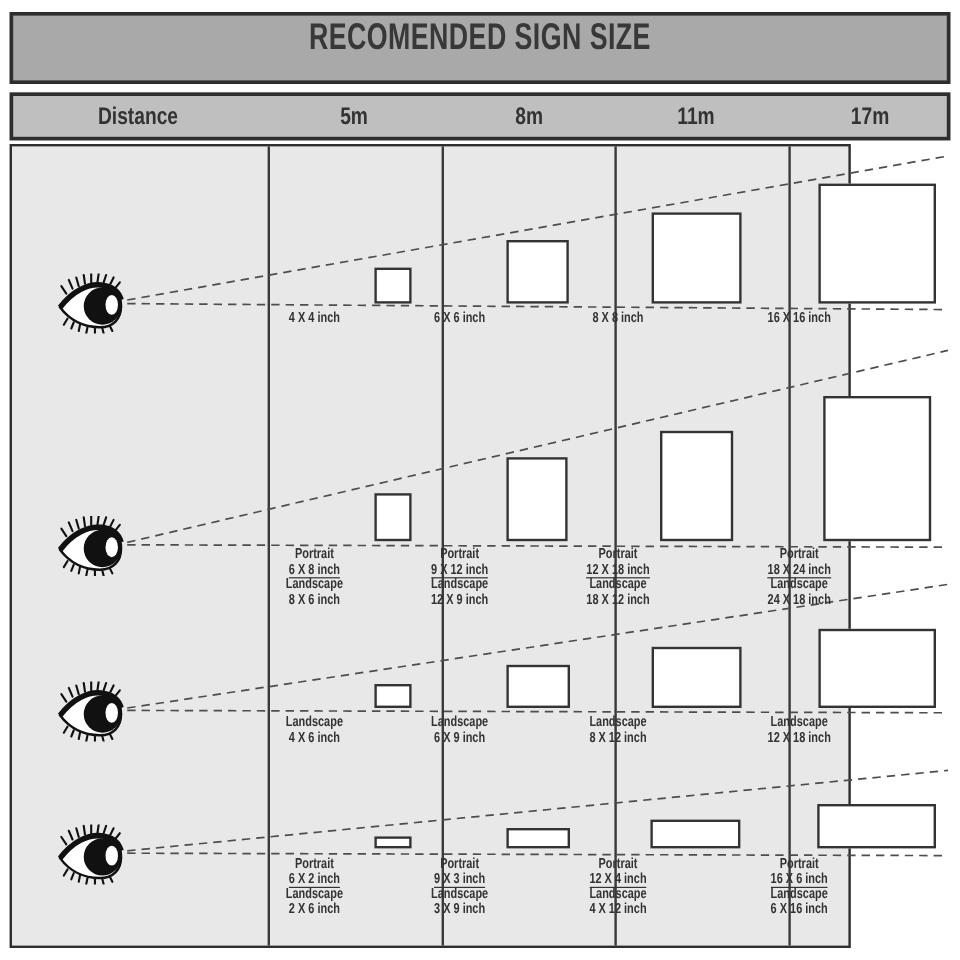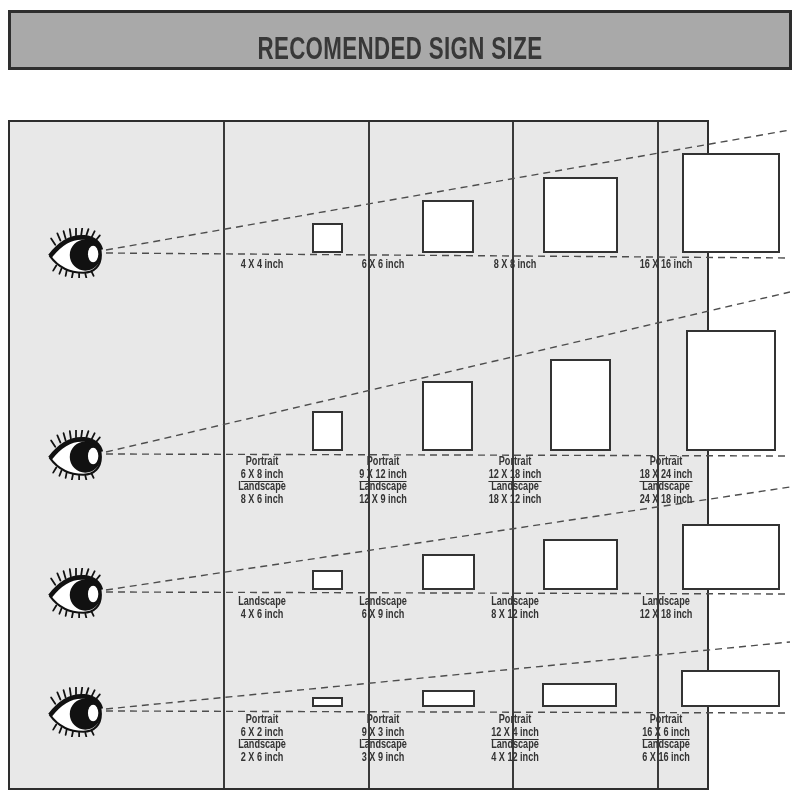--- a/index.html
+++ b/index.html
@@ -3,21 +3,21 @@
 <meta charset="utf-8">
 <style>
   html,body { margin:0; padding:0; background:#ffffff; }
   .page {
     position:relative; width:800px; height:800px; background:#ffffff;
     font-family:"Liberation Sans","DejaVu Sans",sans-serif; color:#333333; overflow:hidden;
   }
   .title-bar {
     position:absolute; left:8px; top:10px; width:784px; height:60px;
     background:#a9a9a9; border:3px solid #2e2e2e; box-sizing:border-box;
-    display:flex; align-items:flex-end; justify-content:center;
+    display:flex; align-items:flex-start; justify-content:center;
   }
   .title-text {
     display:inline-block; font-size:31px; font-weight:bold; color:#383838;
     transform:scaleX(0.72); white-space:nowrap; letter-spacing:0.5px;
   }
   .header-bar {
     position:absolute; left:8px; top:77px; width:784px; height:40px;
     background:#bfbfbf; border:3px solid #2e2e2e; box-sizing:border-box;
   }
   .hl {
@@ -43,20 +43,27 @@
 </style>
 </head>
 <body>
 
 <div class="page">
 
   <div class="title-bar">
     <span class="title-text">RECOMENDED SIGN SIZE</span>
   </div>
 
+  <div class="header-bar">
+    <span class="hl" style="left:104px">Distance</span>
+    <span class="hl" style="left:284px">5m</span>
+    <span class="hl" style="left:430px">8m</span>
+    <span class="hl" style="left:569px">11m</span>
+    <span class="hl" style="left:714px">17m</span>
+  </div>
 
   <div class="body">
 
     <div class="vdiv" style="left:213px"></div>
     <div class="vdiv" style="left:358px"></div>
     <div class="vdiv" style="left:502px"></div>
     <div class="vdiv" style="left:647px"></div>
 
     <svg class="lines" width="780" height="666" viewBox="0 0 780 666">
       <g stroke="#4d4d4d" stroke-width="1.4" stroke-dasharray="7 5" fill="none">

